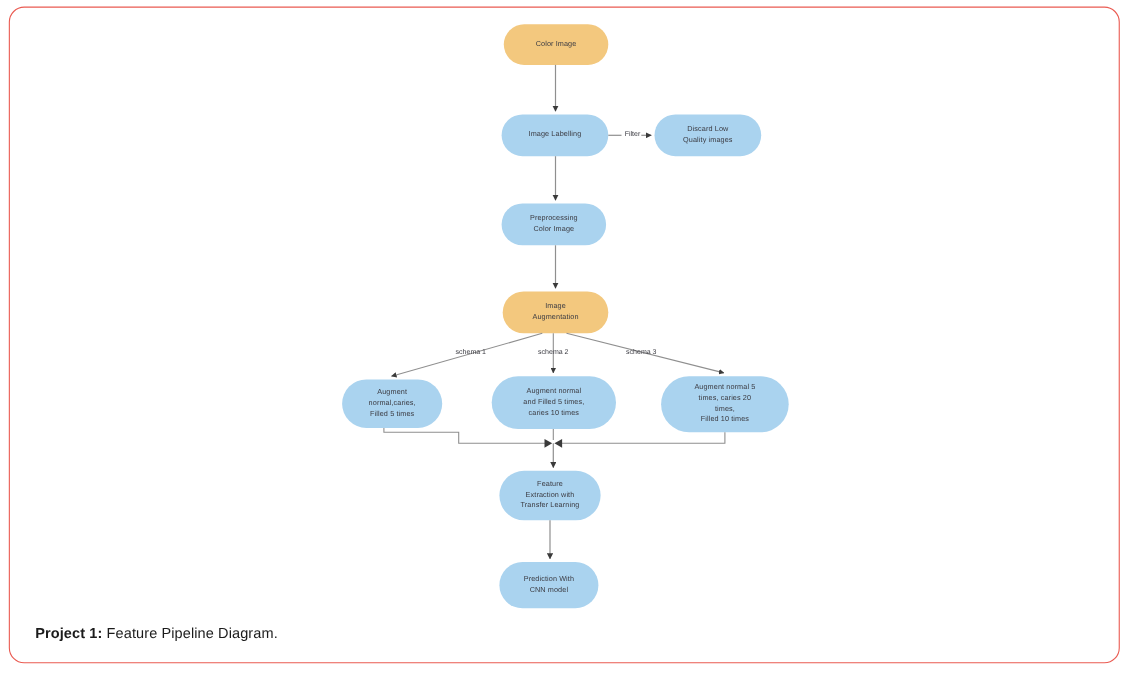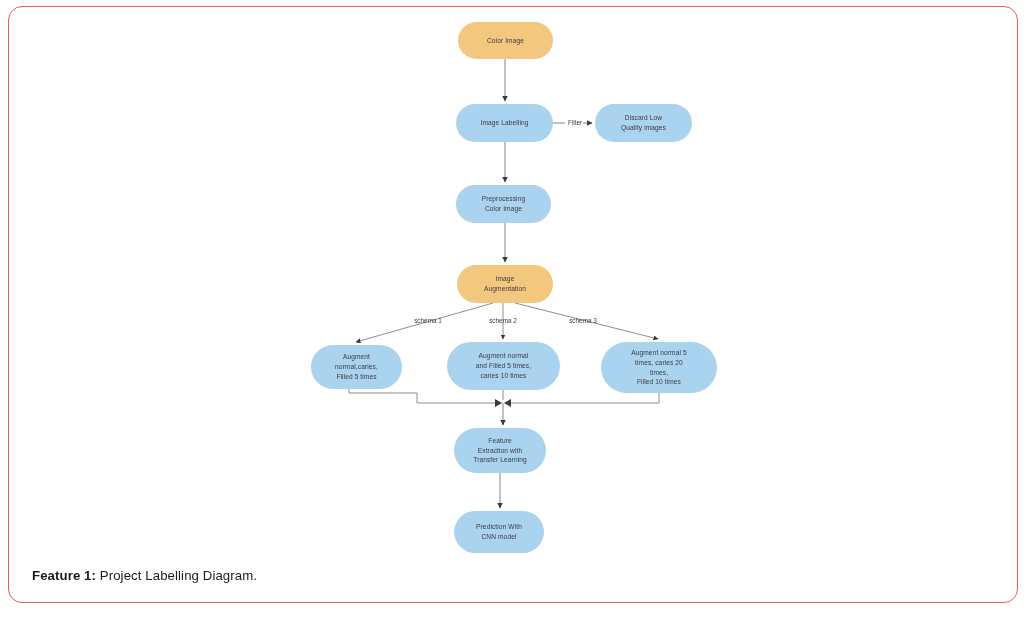--- a/index.html
+++ b/index.html
@@ -180,16 +180,16 @@
 
     <div class="edge-label" style="left:405px; top:318px; width:46px;">schema 1</div>
 
     <div class="edge-label" style="left:480px; top:318px; width:46px;">schema 2</div>
 
     <div class="edge-label" style="left:560px; top:318px; width:46px;">schema 3</div>
 
   </div>
 
   <div id="caption">
-    <span class="cap-label">Feature 1:</span><span> Project Labelling Diagram.</span>
+    <span class="cap-label">Project 1:</span><span> Feature Pipeline Diagram.</span>
   </div>
 
 </div>
 
 </body></html>

